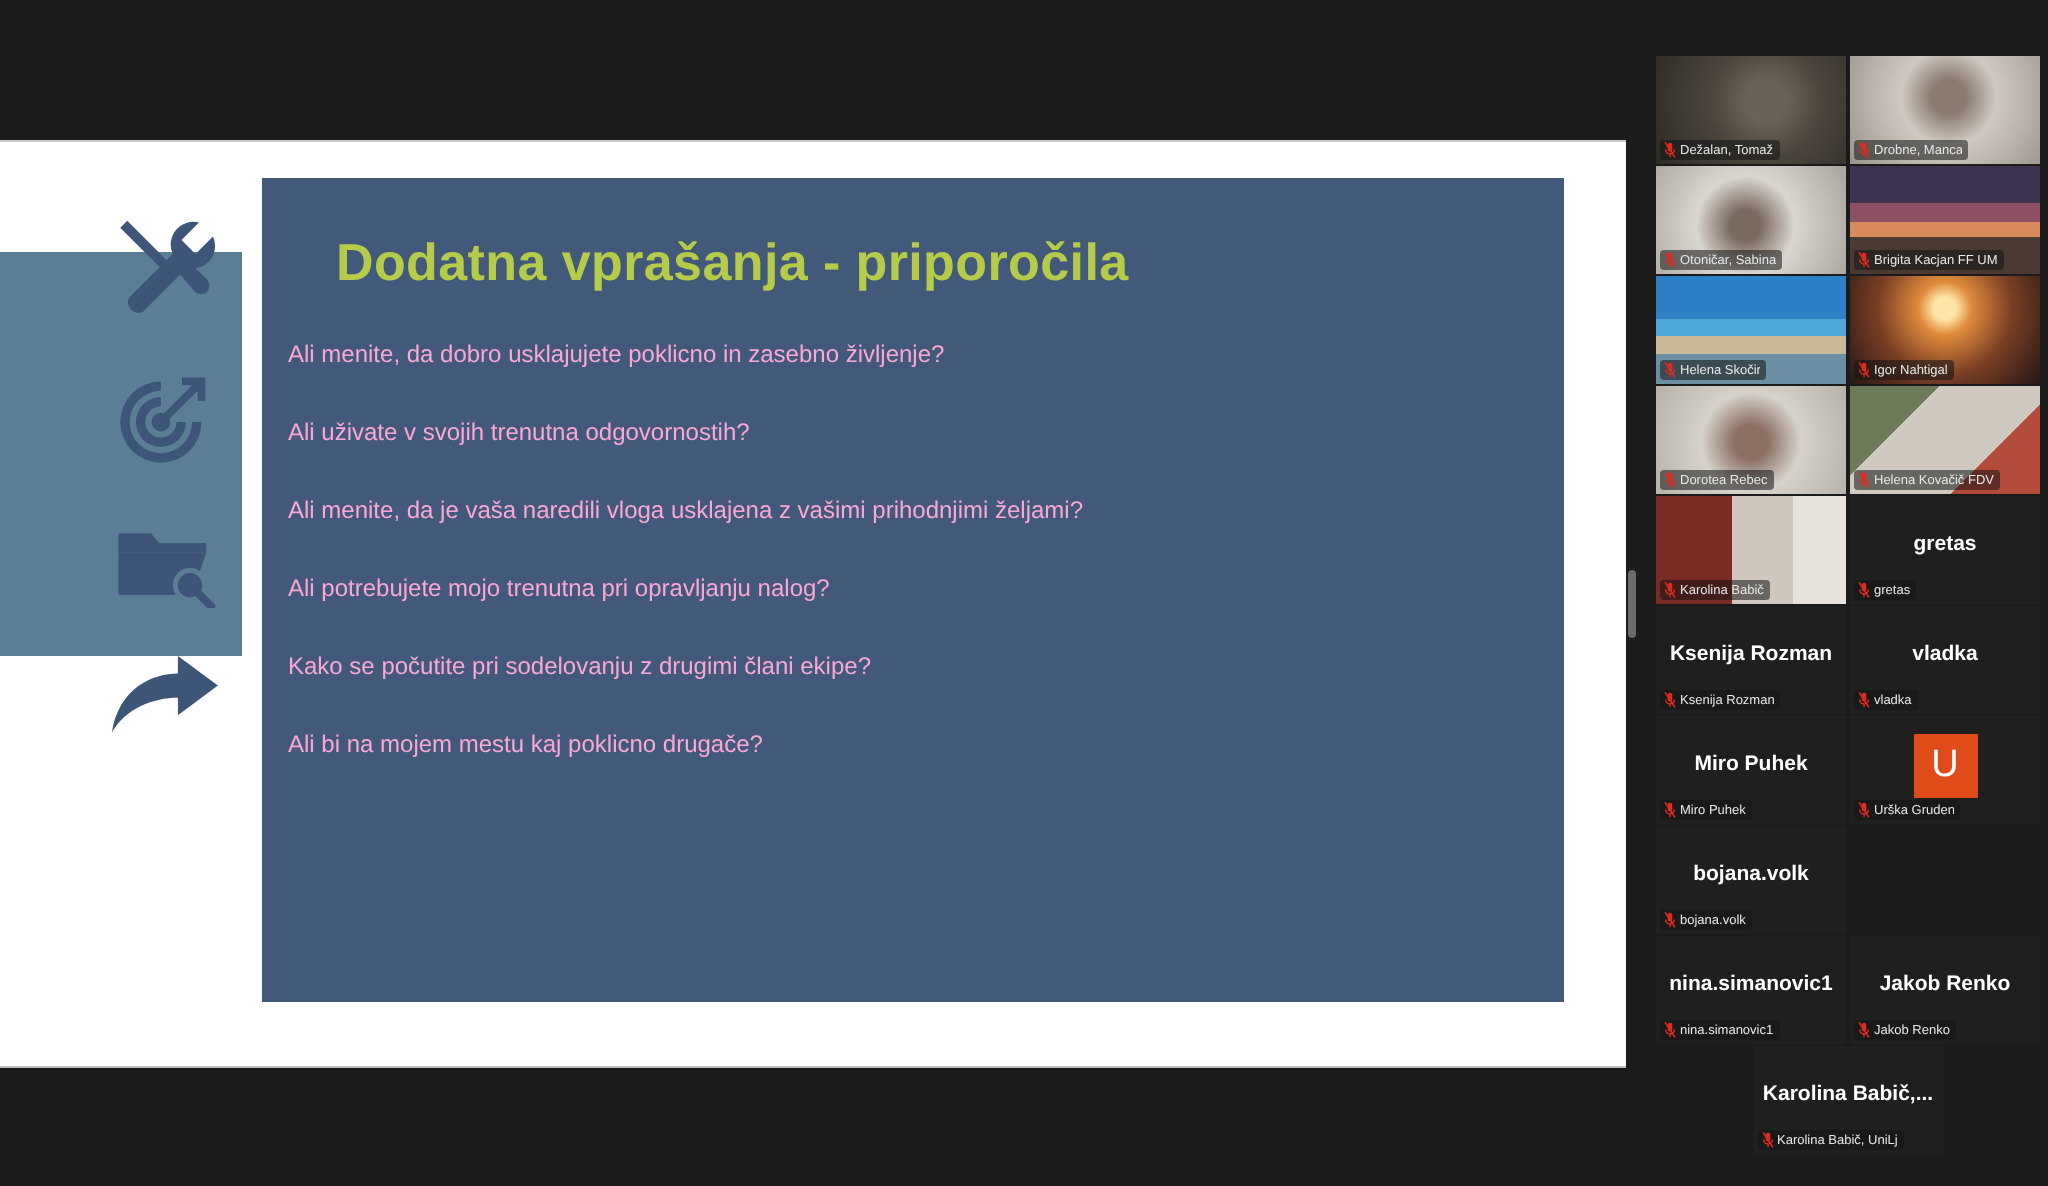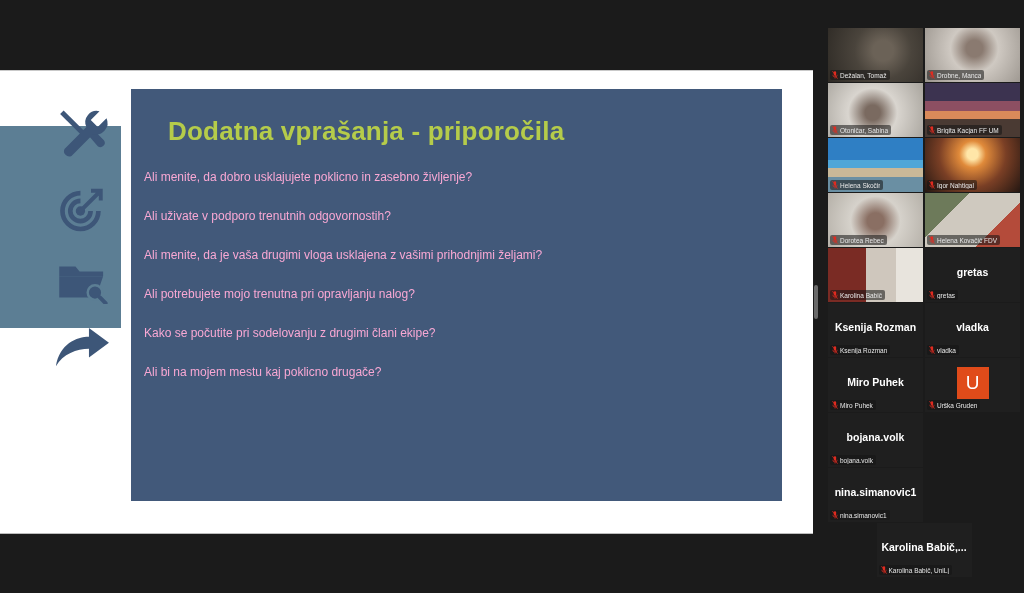--- a/index.html
+++ b/index.html
@@ -178,22 +178,22 @@
         <svg width="56" height="40" viewBox="0 0 64 46" aria-hidden="true">
           <path d="M2 44 C6 18 26 10 40 10 V0 L63 17 L40 34 V24 C26 24 10 30 2 44 Z"></path>
         </svg>
       </span>
     </div>
 
     <div class="slide">
       <div class="slide-title">Dodatna vprašanja - priporočila</div>
       <div class="slide-body">
         <div class="q-line">Ali menite, da dobro usklajujete poklicno in zasebno življenje?</div>
-        <div class="q-line">Ali uživate v podporo trenutnih odgovornostih?</div>
-        <div class="q-line">Ali menite, da je vaša drugimi vloga usklajena z vašimi prihodnjimi željami?</div>
+        <div class="q-line">Ali uživate v svojih trenutna odgovornostih?</div>
+        <div class="q-line">Ali menite, da je vaša naredili vloga usklajena z vašimi prihodnjimi željami?</div>
         <div class="q-line">Ali potrebujete mojo trenutna pri opravljanju nalog?</div>
         <div class="q-line">Kako se počutite pri sodelovanju z drugimi člani ekipe?</div>
         <div class="q-line">Ali bi na mojem mestu kaj poklicno drugače?</div>
       </div>
     </div>
   </div>
 
   <div class="scroll-track"></div>
   <div class="scroll-thumb"></div>
 
@@ -439,20 +439,35 @@
               <svg viewBox="0 0 8 11" width="6" height="8" aria-hidden="true">
                 <rect x="2.4" y="0.5" width="3.2" height="6" rx="1.6" fill="#e02b20"></rect>
                 <path d="M1 5.2a3 3 0 0 0 6 0" stroke="#e02b20" stroke-width="1" fill="none"></path>
                 <rect x="3.6" y="8" width="0.9" height="2.4" fill="#e02b20"></rect>
                 <path d="M0.6 0.2 L7.4 10.6" stroke="#e02b20" stroke-width="1.1"></path>
               </svg>
             </span>
             <span class="nm">nina.simanovic1</span>
           </div>
         </div>
+        <div class="tile">
+          <div class="tile-bg blank"></div>
+          <div class="tile-name-big">Jakob Renko</div>
+          <div class="label">
+            <span class="mic">
+              <svg viewBox="0 0 8 11" width="6" height="8" aria-hidden="true">
+                <rect x="2.4" y="0.5" width="3.2" height="6" rx="1.6" fill="#e02b20"></rect>
+                <path d="M1 5.2a3 3 0 0 0 6 0" stroke="#e02b20" stroke-width="1" fill="none"></path>
+                <rect x="3.6" y="8" width="0.9" height="2.4" fill="#e02b20"></rect>
+                <path d="M0.6 0.2 L7.4 10.6" stroke="#e02b20" stroke-width="1.1"></path>
+              </svg>
+            </span>
+            <span class="nm">Jakob Renko</span>
+          </div>
+        </div>
       </div>
       <div class="rrow center" style="justify-content: center;">
         <div class="tile">
           <div class="tile-bg blank"></div>
           <div class="tile-name-big">Karolina  Babič,...</div>
           <div class="label">
             <span class="mic">
               <svg viewBox="0 0 8 11" width="6" height="8" aria-hidden="true">
                 <rect x="2.4" y="0.5" width="3.2" height="6" rx="1.6" fill="#e02b20"></rect>
                 <path d="M1 5.2a3 3 0 0 0 6 0" stroke="#e02b20" stroke-width="1" fill="none"></path>

